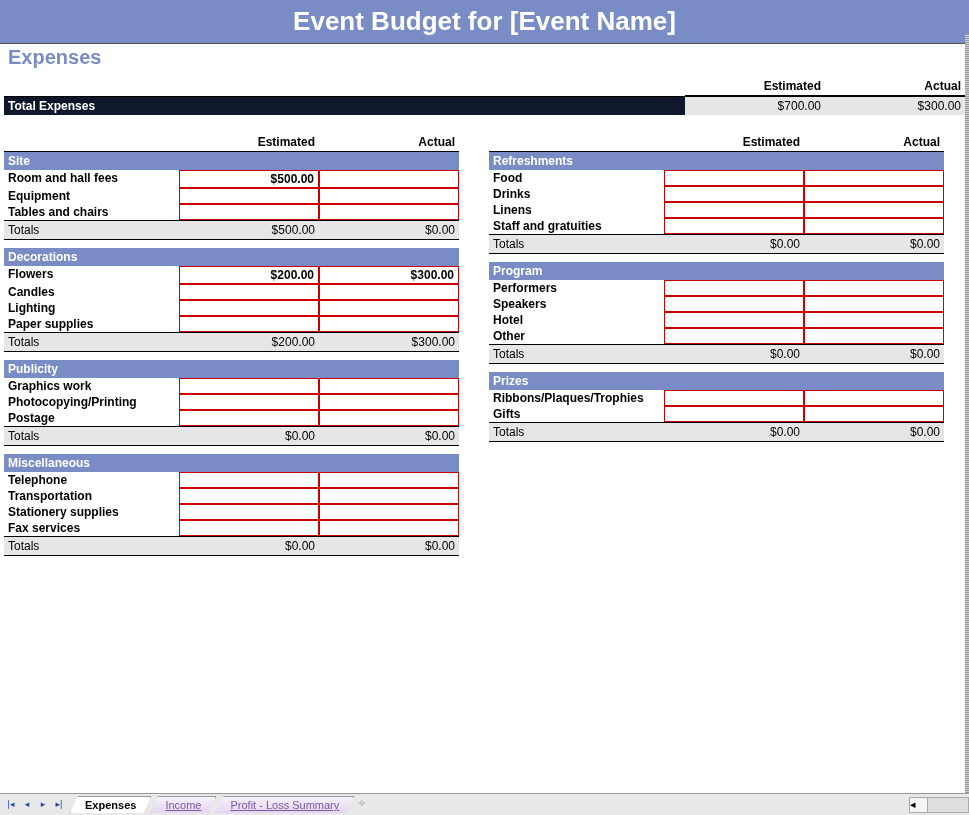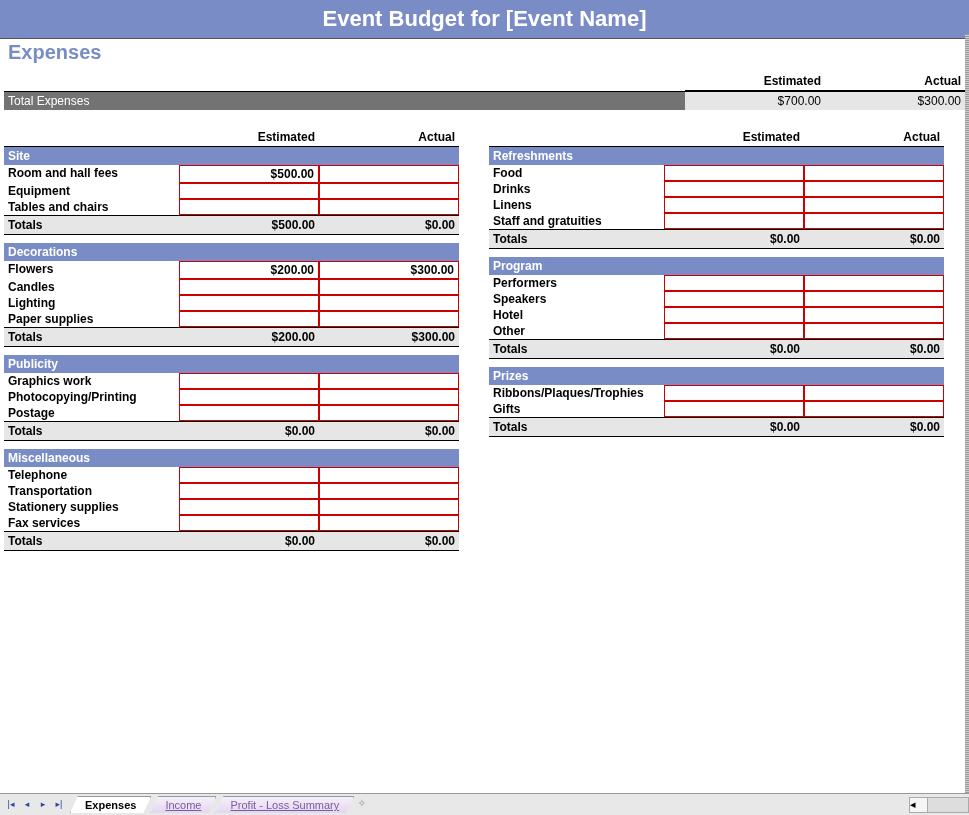--- a/index.html
+++ b/index.html
@@ -10,21 +10,21 @@
     font-size: 12px;
     background: #fff;
     width: 969px;
     height: 815px;
     position: relative;
     overflow: hidden;
   }
   .title-bar {
     background: #7a8cc5;
     color: #fff;
-    font-size: 22px;
+    font-size: 26px;
     font-weight: bold;
     text-align: center;
     padding: 6px 0;
     border-bottom: 1px solid #555;
   }
   .section-title {
     color: #7a8cc5;
     font-size: 20px;
     font-weight: bold;
     padding: 2px 4px;
@@ -43,23 +43,23 @@
     font-weight: bold;
     padding: 2px 4px;
     border-bottom: 1px solid #000;
   }
   .total-expenses-row {
     display: flex;
     border-top: 1px solid #000;
   }
   .total-expenses-row .label {
     flex: 1;
-    background: #737373;
+    background: #0f172a;
     color: #fff;
-    font-weight: normal;
+    font-weight: bold;
     padding: 2px 4px;
   }
   .total-expenses-row .val {
     width: 140px;
     text-align: right;
     font-weight: normal;
     padding: 2px 4px;
     background: #e6e6e6;
   }
   .columns {
@@ -103,21 +103,21 @@
     text-align: right;
     padding: 1px 4px;
     border: 1px solid #cc0000;
     background: #fff;
   }
   .totals-row {
     display: flex;
     border-top: 1px solid #000;
     border-bottom: 1px solid #000;
     background: #e6e6e6;
-    font-weight: bold;
+    font-weight: normal;
     justify-content: flex-end;
   }
   .totals-row .label {
     width: 175px;
     padding: 2px 4px;
   }
   .totals-row .cell-t {
     width: 140px;
     text-align: right;
     padding: 2px 4px;

